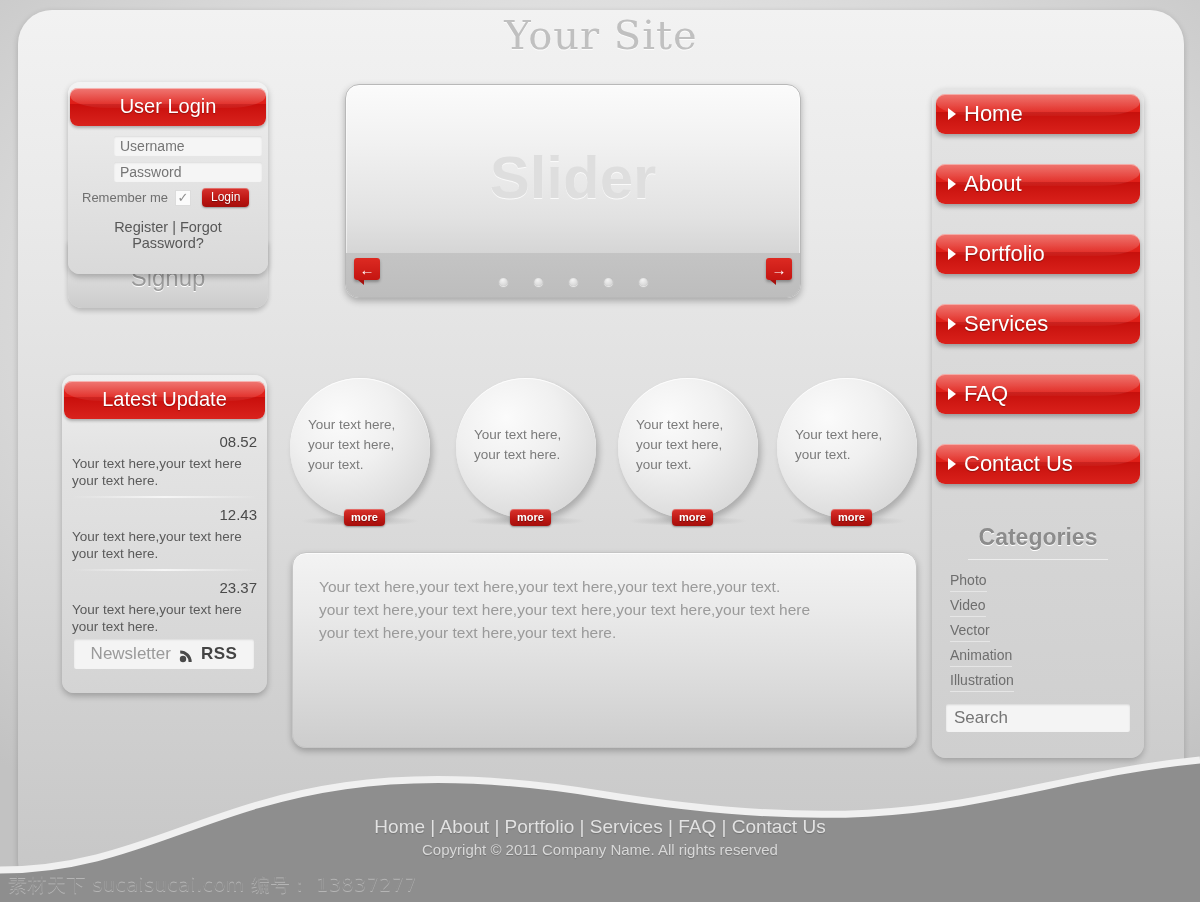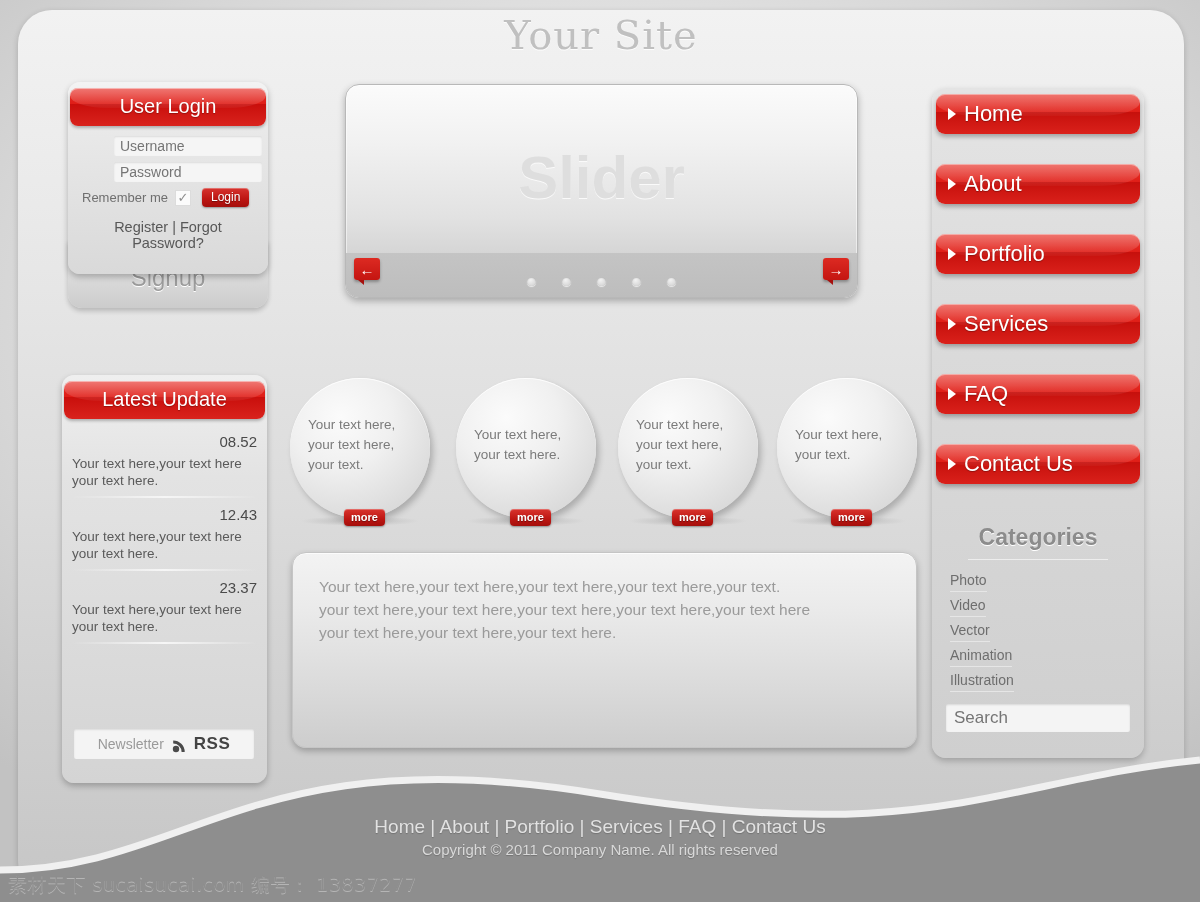--- a/index.html
+++ b/index.html
@@ -100,21 +100,21 @@
     box-shadow: 0 1px 2px rgba(0,0,0,.35), inset 0 1px 0 rgba(255,255,255,.3);
     text-shadow: 0 1px 1px rgba(0,0,0,.4);
   }
   .login-links {
     margin-top: 12px; text-align: center;
     font-size: 14.5px; color: #585858;
   }
 
   
   #slider {
-    position: absolute; left: 345px; top: 84px; width: 513px; height: 214px;
+    position: absolute; left: 345px; top: 84px; width: 456px; height: 214px;
     background: linear-gradient(180deg,#fbfbfb 0%, #f1f1f1 28%, #e2e2e2 62%, #d2d2d2 84%, #c8c8c8 100%);
     border-radius: 14px;
     box-shadow: 0 3px 7px rgba(0,0,0,.28), inset 0 0 0 1px rgba(255,255,255,.5);
     border: 1px solid #b8b8b8;
   }
   #slider-word {
     position:absolute; left:0; right:0; top: 58px; text-align:center;
     font-size: 60px; font-weight: bold; color: #dedede;
     text-shadow: 0 1px 0 #fafafa;
   }
@@ -191,36 +191,36 @@
     width: 184px; height: 28px; margin: 12px auto 0 auto;
     background: #f4f4f4; border: none; border-radius: 2px;
     box-shadow: inset 0 1px 2px rgba(0,0,0,.12);
     font-family: "Liberation Sans", sans-serif;
     font-size: 17px; color: #9d9d9d; padding-left: 8px;
     display: block;
   }
 
   
   #latest-panel {
-    position: absolute; left: 62px; top: 375px; width: 205px; height: 408px;
+    position: absolute; left: 62px; top: 375px; width: 205px; height: 318px;
     background: linear-gradient(180deg,#efefef 0%, #e3e3e3 25%, #d4d4d4 100%);
     border-radius: 12px;
     box-shadow: 0 3px 6px rgba(0,0,0,.25);
   }
   #latest-body { padding: 6px 10px 0 10px; }
   .upd-time { text-align: right; font-size: 15px; color: #4a4a4a; margin-top: 8px; }
   .upd-text { font-size: 13.5px; color: #5a5a5a; line-height: 17px; margin-top: 5px; }
   .upd-rule { height: 2px; background: linear-gradient(90deg,rgba(255,255,255,0),#f6f6f6,rgba(255,255,255,0)); margin-top: 7px; }
   #newsletter-btn {
     position: absolute; left: 12px; bottom: 24px; width: 180px; height: 30px;
     background: #f4f4f4; border-radius: 2px;
     box-shadow: inset 0 1px 2px rgba(0,0,0,.10);
     display: flex; align-items: center; justify-content: center; gap: 8px;
   }
-  #newsletter-label { font-size: 14px; color: #9a9a9a; }
+  #newsletter-label { font-size: 17px; color: #9a9a9a; }
   .rss-wrap { display: flex; align-items: center; gap: 3px; }
   #rss-text { font-size: 17px; font-weight: bold; color: #444; letter-spacing: .5px; }
 
   
   .circle {
     position: absolute; top: 378px; width: 140px; height: 140px; border-radius: 50%;
     background: radial-gradient(circle at 36% 28%, #fbfbfb 0%, #f0f0f0 38%, #e0e0e0 68%, #cfcfcf 100%);
     box-shadow: 3px 4px 6px rgba(0,0,0,.22), inset 0 1px 0 rgba(255,255,255,.8);
     display: flex; align-items: center; justify-content: center;
   }

